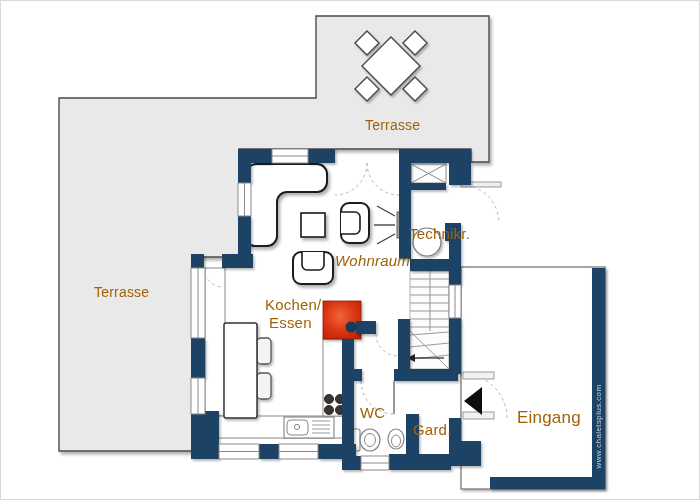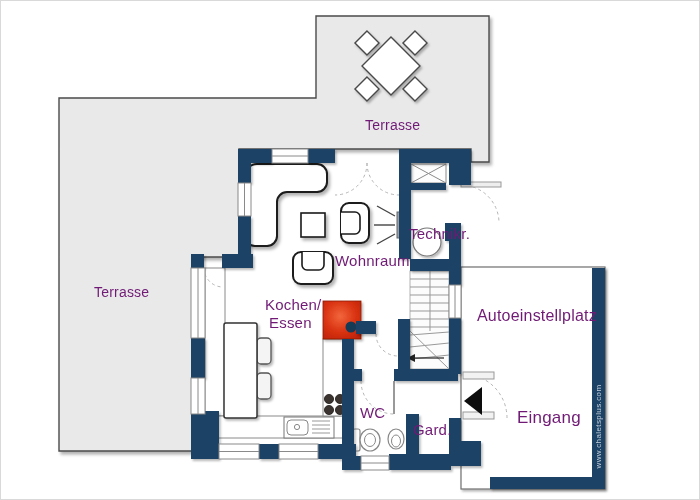--- a/index.html
+++ b/index.html
@@ -1,20 +1,20 @@
 <!DOCTYPE html>
 <html><head>
 <meta charset="utf-8">
 <style>
   html,body{margin:0;padding:0;background:#fff;}
   #stage{position:relative;width:700px;height:500px;background:#ffffff;overflow:hidden;
          border:1px solid #d9d9d9;box-sizing:border-box;
          font-family:"Liberation Sans",sans-serif;}
   #plan{position:absolute;left:0;top:0;}
-  .lbl{position:absolute;color:#701a75;white-space:nowrap;letter-spacing:.2px;}
+  .lbl{position:absolute;color:#a16207;white-space:nowrap;letter-spacing:.2px;}
   .lbl-14{font-size:14px;}
   .lbl-15{font-size:15px;}
   .lbl-16{font-size:16px;}
   .lbl-17{font-size:17px;}
   #website-label{position:absolute;left:552px;top:421px;width:90px;text-align:center;
      font-size:8px;color:#c8d1dc;letter-spacing:.4px;transform:rotate(-90deg);}
 </style>
 </head>
 <body>
 
@@ -231,23 +231,22 @@
 
   <g>
     <rect x="462" y="371" width="31" height="7" fill="#f2f2f2" stroke="#999" stroke-width="1"></rect>
     <rect x="462" y="411" width="31" height="7" fill="#f2f2f2" stroke="#999" stroke-width="1"></rect>
     <polygon points="481,386 481,414 463,400" fill="#0d0d0d"></polygon>
   </g>
 </svg>
 
 <div class="lbl lbl-14" style="left:364px;top:116px;">Terrasse</div>
 <div class="lbl lbl-14" style="left:93px;top:283px;">Terrasse</div>
-<div class="lbl lbl-15" style="left:334px;top:251px;">Wohnraum</div>
+<div class="lbl lbl-15" style="left:334px;top:251px;font-style:italic;">Wohnraum</div>
 <div class="lbl lbl-15" style="left:408px;top:196px;margin-top:28px;">Technikr.</div>
 <div class="lbl lbl-15" style="left:264px;top:295px;">Kochen/</div>
 <div class="lbl lbl-15" style="left:268px;top:313px;">Essen</div>
 <div class="lbl lbl-15" style="left:359px;top:403px;">WC</div>
 <div class="lbl lbl-15" style="left:412px;top:420px;">Gard.</div>
-<div class="lbl lbl-16" style="left:476px;top:306px;">Autoeinstellplatz</div>
 <div class="lbl lbl-17" style="left:516px;top:407px;text-align:right;">Eingang</div>
 <div id="website-label">www.chaletsplus.com</div>
 
 </div>
 
 </body></html>

